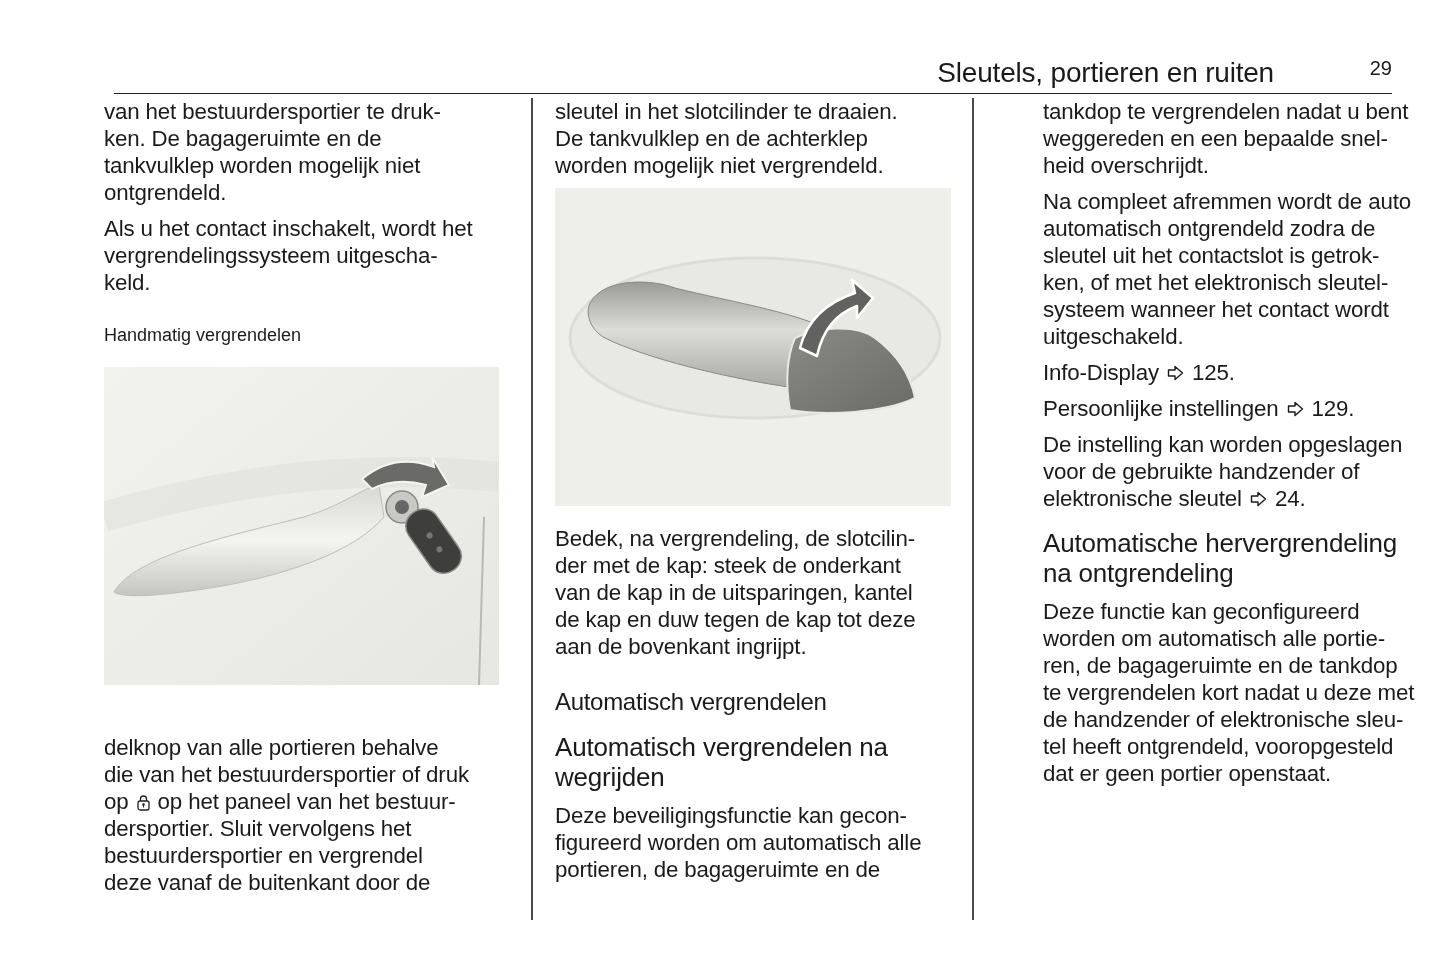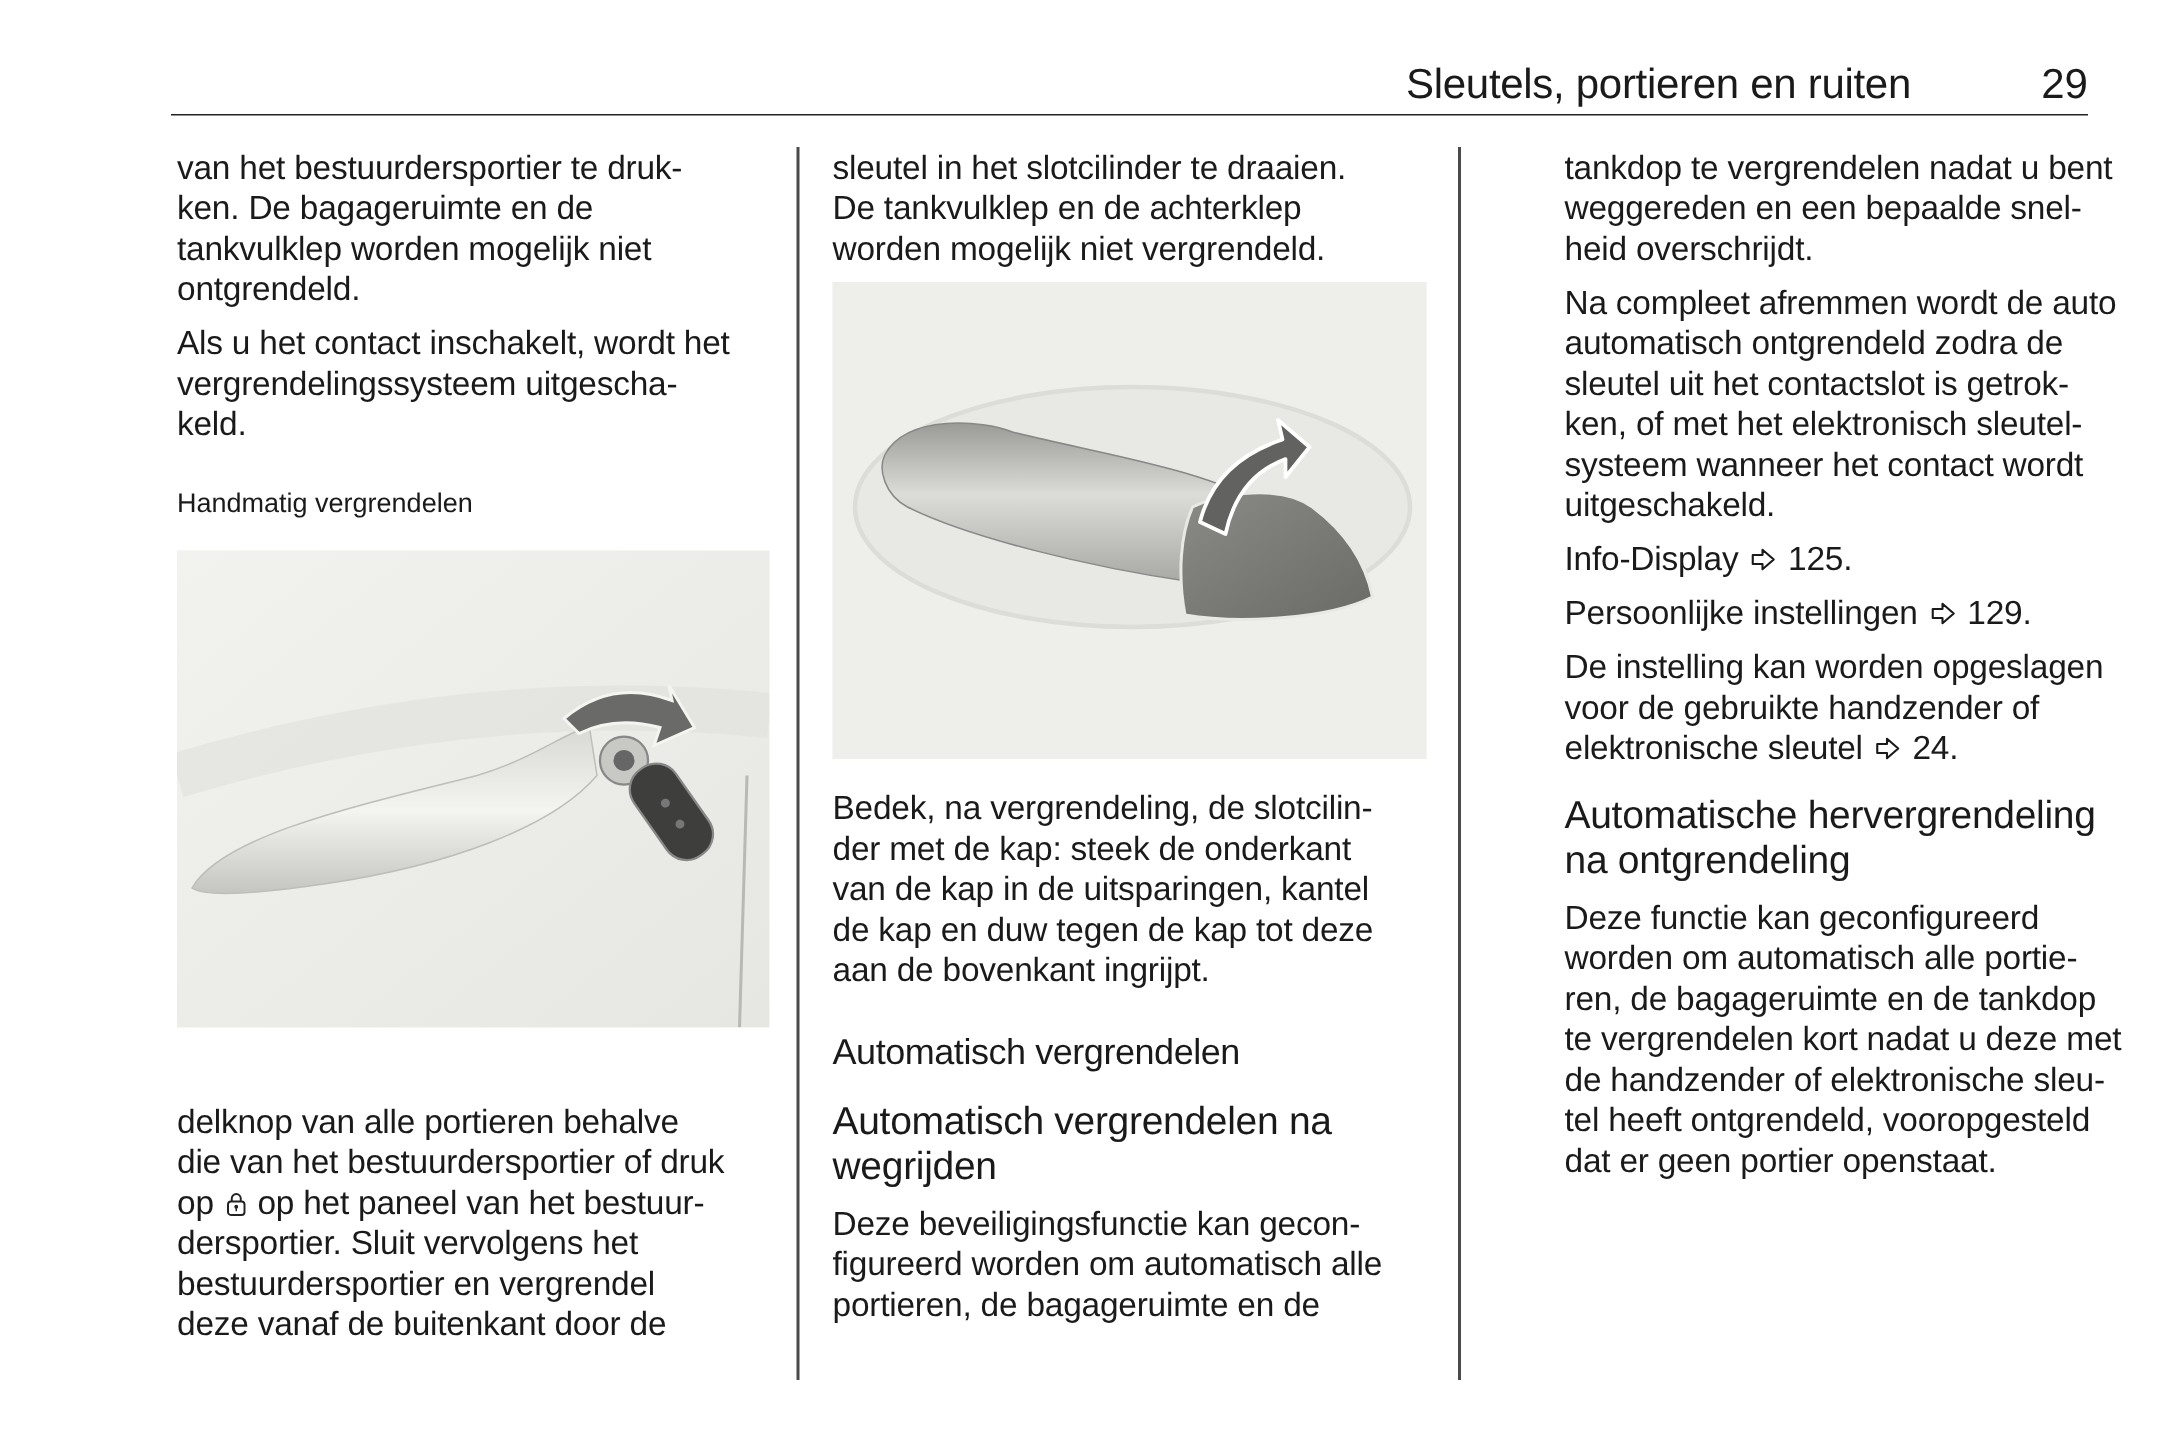--- a/index.html
+++ b/index.html
@@ -1,24 +1,24 @@
 <!DOCTYPE html>
 <html><head>
 <meta charset="utf-8">
 <style>
   html, body { margin: 0; padding: 0; background: #ffffff; }
   body { width: 1445px; height: 966px; position: relative; overflow: hidden;
          font-family: "Liberation Sans", sans-serif; color: #1a1a1a; }
-  .header { position: absolute; left: 114px; top: 38px; width: 1278px; height: 38px;
+  .header { position: absolute; left: 114px; top: 55px; width: 1278px; height: 38px;
             border-bottom: 1.5px solid #222; text-align: right; }
   .header-title { position: absolute; right: 118px; top: 2px; font-size: 28px; letter-spacing: -0.2px; }
-  .header-page { position: absolute; right: 0; top: 2px; font-size: 28px; }
+  .header-page { position: absolute; right: 0; top: 2px; font-size: 20px; }
   .divider { position: absolute; width: 2px; background: #4a4a4a; top: 98px; height: 822px; }
   .col { position: absolute; top: 98px; width: 396px; }
-  .col1 { left: 118px; }
+  .col1 { left: 104px; }
   .col2 { left: 555px; }
   .col3 { left: 1043px; width: 398px; }
   p { margin: 0 0 9px 0; font-size: 22.3px; line-height: 27px; letter-spacing: -0.15px; }
   .sub { font-size: 18px; line-height: 27px; margin: 26px 0 18px 0; }
   .h1 { font-size: 24px; line-height: 36px; margin: 24px 0 12px 0; letter-spacing: -0.3px; }
   .h2 { font-size: 26px; line-height: 30px; margin: 0 0 10px 0; letter-spacing: -0.2px; }
   .h2b { margin-top: 16px; }
   .fig { background: #eeeeea; position: relative; overflow: hidden; }
   .fig1 { width: 395px; height: 318px; margin: 0 0 22px 0; }
   .fig2 { width: 396px; height: 318px; margin: 8px 0 19px 0; }

